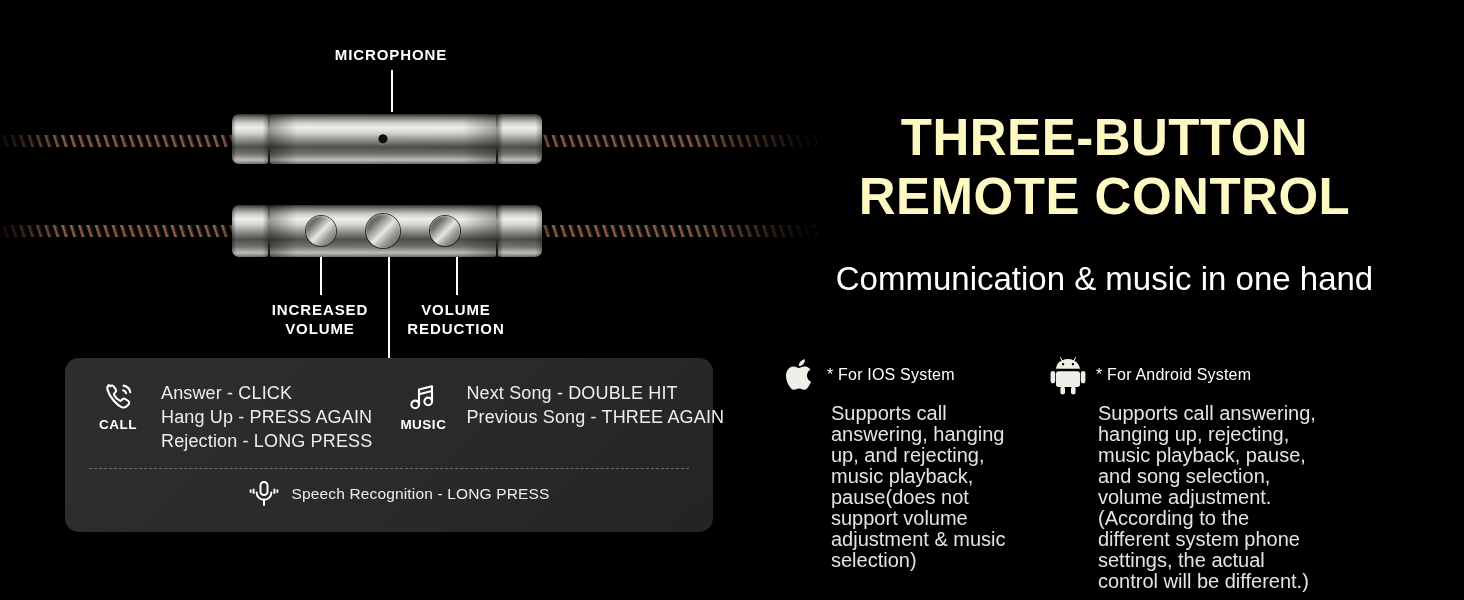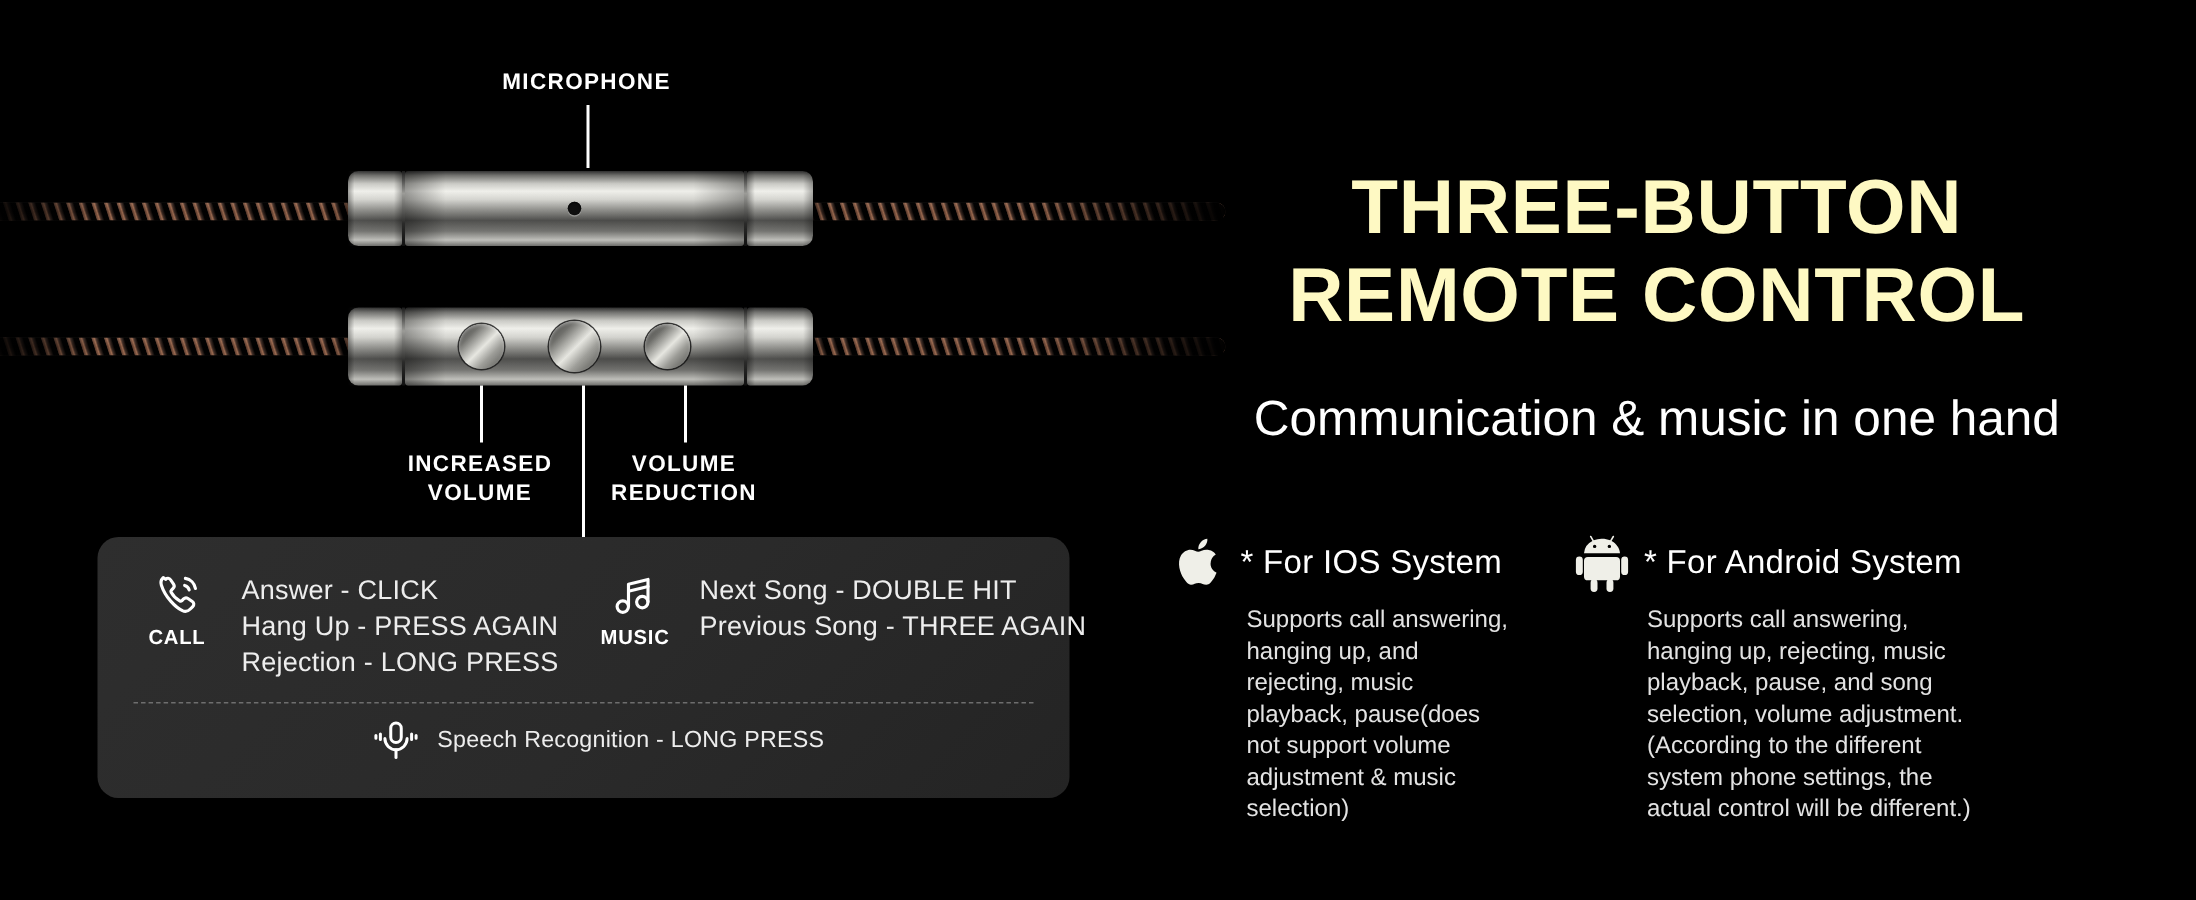--- a/index.html
+++ b/index.html
@@ -152,24 +152,24 @@
     text-align:center; color:#fff;
     font-size:33px; font-weight:400; letter-spacing:0;margin-top:12px;
   }
 
   .os-cols{ position:absolute; left:0; top:355px; width:719px; display:flex; }
   .os-col{ width:270px; }
   .os-col.ios{ margin-left:38px; }
   .os-col.android{ margin-left:-3px; width:290px;}
   .os-head{ display:flex; align-items:center; gap:10px; height:40px; }
   .os-head .os-title{
-    color:#ffffff; font-size:22px; font-weight:400; letter-spacing:.2px;
+    color:#ffffff; font-size:16px; font-weight:400; letter-spacing:.2px;
   }
   .os-body{
-    color:#e3e3e3; font-size:16px; line-height:21px; margin-top:8px;
+    color:#e3e3e3; font-size:20px; line-height:21px; margin-top:8px;
   }
   .os-col.ios .os-body{ padding-left:48px; width:228px; }
   .os-col.android .os-body{ padding-left:48px; width:268px; }
 </style>
 </head>
 <body>
 
 <div id="stage">
 
   <div id="product-panel">

